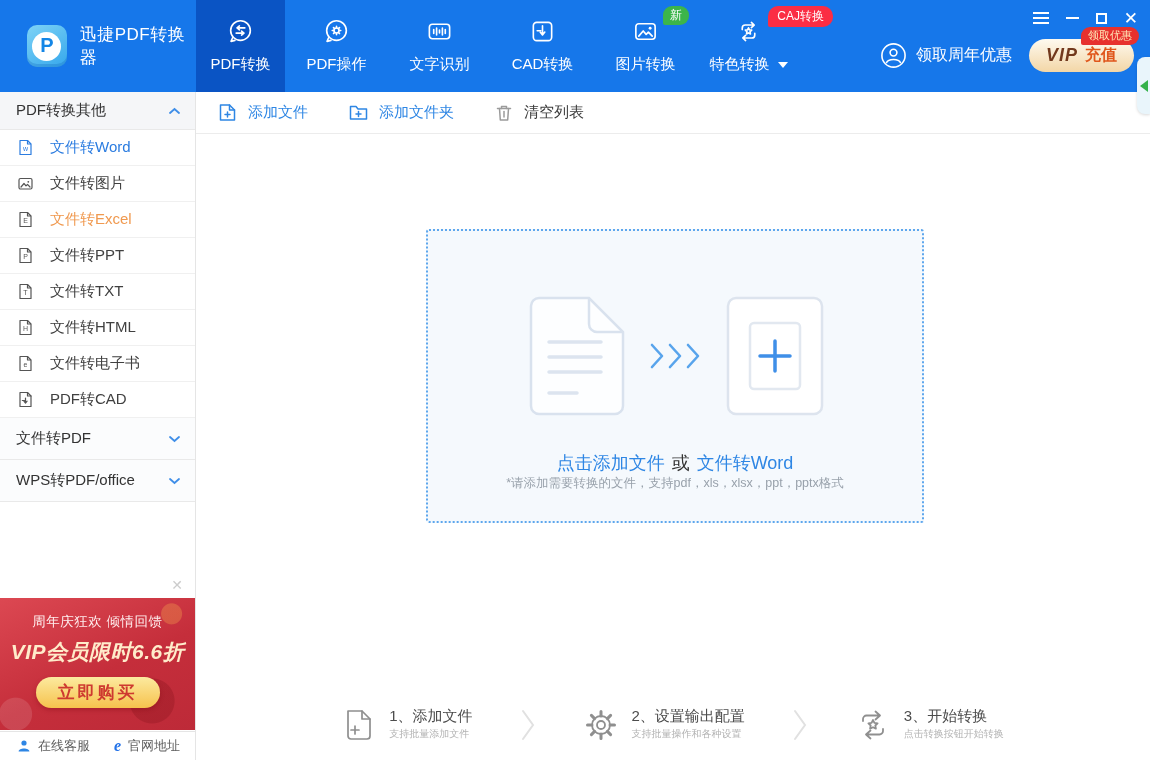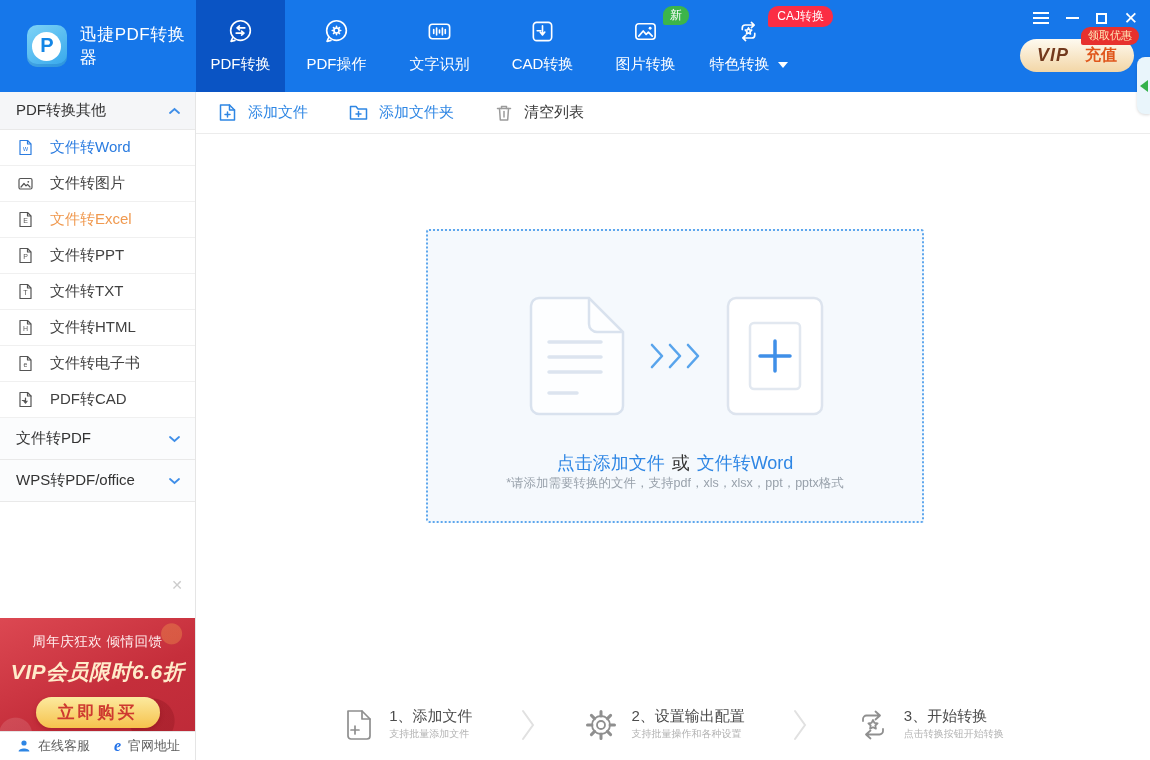--- a/index.html
+++ b/index.html
@@ -20,21 +20,21 @@
   .tab.first { width:89px; }
   .tab.active { background:#0a54c4; }
   .tab svg { width:27px; height:27px; }
   .tab-label { font-size:15px; white-space:nowrap; display:flex; align-items:center; }
   .caret-down { display:inline-block; width:0; height:0; border-left:5px solid transparent; border-right:5px solid transparent; border-top:6px solid #fff; margin-left:8px; }
   .badge-new { position:absolute; top:6px; right:8px; background:#3cb54a; color:#fff; font-size:12px; line-height:1; padding:3px 7px 4px; border-radius:9px 9px 9px 2px; }
   .badge-caj { position:absolute; top:6px; right:-33px; background:#fb2d44; color:#fff; font-size:12px; line-height:1; padding:4px 9px 5px; border-radius:10px 10px 10px 2px; z-index:5; }
 
   .hdr-right { position:absolute; right:16px; top:39px; display:flex; align-items:center; }
   .promo-link { display:flex; align-items:center; gap:9px; color:#fff; font-size:16px; cursor:pointer; }
-  .vip-btn { margin-left:17px; position:relative; height:33px; padding:0 17px; border-radius:17px; background:linear-gradient(180deg,#fefaf0,#f3d6a6); display:flex; align-items:center; gap:16px; cursor:pointer; }
+  .vip-btn { margin-left:17px; position:relative; height:33px; padding:0 17px; border-radius:17px; background:linear-gradient(180deg,#fefaf0,#f3d6a6); display:flex; align-items:center; gap:7px; cursor:pointer; }
   .vip-word { font-style:italic; font-weight:800; font-size:18px; color:#72391d; letter-spacing:1px; }
   .vip-label { font-size:16px; font-weight:bold; color:#e0571c; }
   .vip-badge { position:absolute; top:-12px; right:-5px; background:#e7312e; color:#ffe8b8; font-size:11px; line-height:1; padding:3px 7px 4px; border-radius:9px 9px 9px 2px; white-space:nowrap; }
 
   .win-controls { position:absolute; right:12px; top:9px; display:flex; align-items:center; gap:17px; }
   .wc { cursor:pointer; display:flex; align-items:center; justify-content:center; height:18px; }
   .wc-menu { flex-direction:column; gap:3px; }
   .wc-menu i { display:block; width:16px; height:2px; background:#fff; }
   .wc-min i { display:block; width:13px; height:2px; background:#fff; }
   .wc-max i { display:block; width:11px; height:11px; border:2px solid #fff; }
@@ -52,21 +52,21 @@
   
   .sidebar { position:absolute; top:92px; left:0; bottom:0; width:196px; background:#fff; border-right:1px solid #e5e5e5; }
   .sb-group-hd { height:38px; display:flex; align-items:center; justify-content:space-between; padding:0 15px 0 16px; font-size:15px; color:#333; background:#f5f6f8; border-bottom:1px solid #e9e9e9; cursor:pointer; }
   .sb-group-hd.closed { height:42px; background:#fbfcfd; }
   .sb-item { height:36px; display:flex; align-items:center; gap:16px; padding-left:17px; font-size:15px; color:#404040; border-bottom:1px solid #f0f0f0; cursor:pointer; }
   .sb-item svg { width:17px; height:17px; flex:none; }
   .sb-item.active { color:#2b7ce0; }
   .sb-item.hl { color:#f0994f; }
 
   .promo-close { position:absolute; top:486px; right:12px; color:#cccccc; font-size:14px; line-height:1; cursor:pointer; }
-  .promo { position:absolute; top:526px; left:0; width:195px; height:132px; cursor:pointer; text-align:center; color:#fff;
+  .promo { position:absolute; top:506px; left:0; width:195px; height:132px; cursor:pointer; text-align:center; color:#fff;
     background:
       radial-gradient(circle at 88% 12%, rgba(255,190,80,.28) 0 10px, transparent 11px),
       radial-gradient(circle at 8% 88%, rgba(255,255,255,.12) 0 16px, transparent 17px),
       radial-gradient(circle at 78% 78%, rgba(140,20,30,.35) 0 22px, transparent 23px),
       linear-gradient(155deg,#dc4852 0%,#c52e3b 55%,#bd2a38 100%); }
   .promo-line1 { padding-top:15px; font-size:13.5px; color:#ffeeee; letter-spacing:.5px; }
   .promo-line2 { margin-top:7px; font-size:21px; font-style:italic; font-weight:800; color:#ffeccb; letter-spacing:.5px; }
   .promo-btn { margin:11px auto 0; width:124px; height:31px; border-radius:16px; background:linear-gradient(180deg,#fcea9f,#f6c24d); color:#ce3a30; font-weight:bold; font-size:17px; display:flex; align-items:center; justify-content:center; letter-spacing:3px; box-shadow:0 2px 4px rgba(120,10,20,.35); }
 
   .sb-footer { position:absolute; bottom:0; left:0; width:195px; height:29px; background:#fff; border-top:1px solid #e5e5e5; display:flex; align-items:center; gap:24px; padding-left:17px; }
@@ -154,20 +154,28 @@
           <path d="M14 10.2 L15 12.3 L17.3 12.6 L15.6 14.2 L16 16.5 L14 15.4 L12 16.5 L12.4 14.2 L10.7 12.6 L13 12.3 Z"></path>
         </svg>
         <span class="tab-label">
             <span>特色转换</span>
             <i class="caret-down"></i>
           </span>
       </div>
     </div>
 
     <div class="hdr-right">
+      <div class="promo-link">
+        <svg width="27" height="27" viewBox="0 0 27 27" fill="none" stroke="#fff" stroke-width="1.6" stroke-linecap="round">
+          <circle cx="13.5" cy="13.5" r="11.6"></circle>
+          <circle cx="13.5" cy="10.6" r="3.4"></circle>
+          <path d="M6.6 20.5 C8.2 16.4 18.8 16.4 20.4 20.5"></path>
+        </svg>
+        <span>领取周年优惠</span>
+      </div>
       <div class="vip-btn">
         <span class="vip-badge">领取优惠</span>
         <span class="vip-word">VIP</span>
         <span class="vip-label">充值</span>
       </div>
     </div>
 
     <div class="win-controls">
       <span class="wc wc-menu">
           <i></i>

